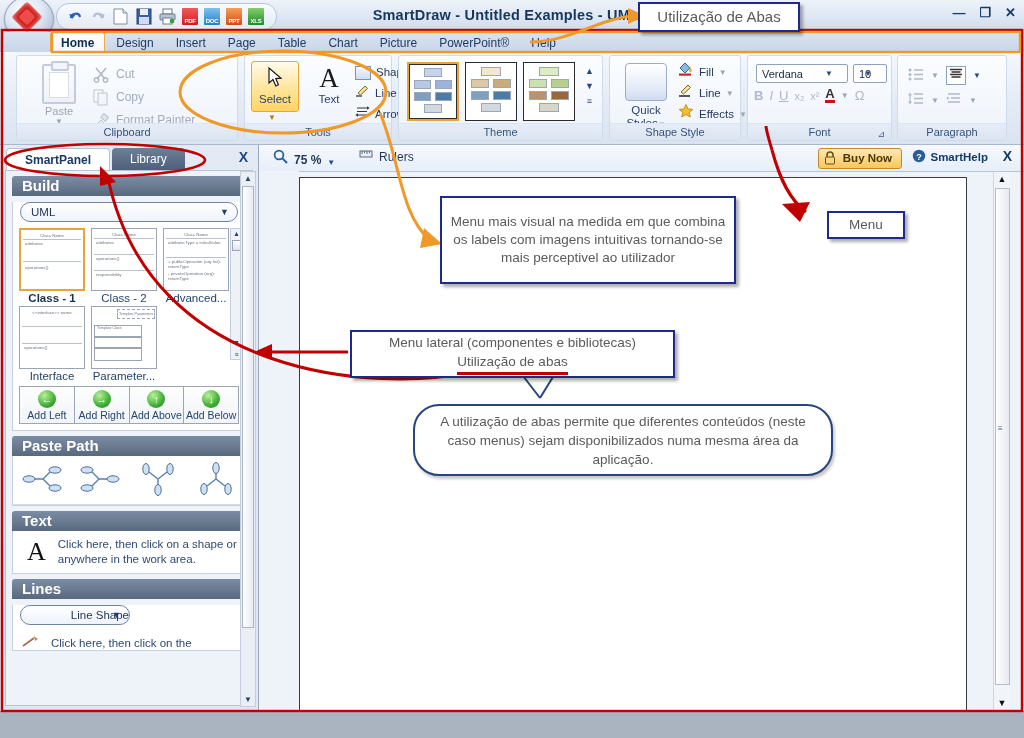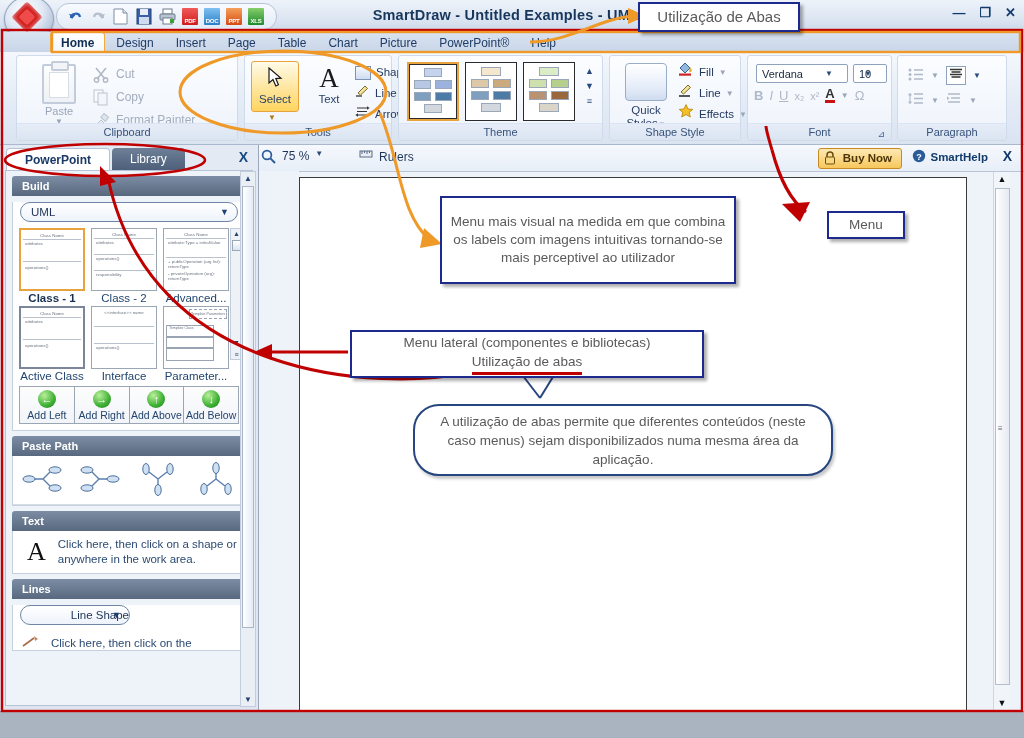--- a/index.html
+++ b/index.html
@@ -172,21 +172,21 @@
   }
   .sptab.on{background:#fff;color:#1a3a66;border:1px solid #b6c3d6;border-bottom:none;}
   .sptab.off{background:linear-gradient(#6e7f97,#4d5f7a);color:#fff;margin-left:2px;font-weight:normal;}
   .spclose{position:absolute;right:10px;top:4px;font-size:14px;font-weight:bold;color:#18497f;}
   .spbody{
     position:absolute;left:5px;top:25px;width:248px;height:536px;
     background:#eef2f9;border:1px solid #b6c3d6;box-sizing:border-box;overflow:hidden;
   }
   .sect{margin:5px 6px 0 6px;}
   .secthdr{
-    height:20px;line-height:20px;padding-left:10px;color:#fff;font-weight:bold;font-size:11px;
+    height:20px;line-height:20px;padding-left:10px;color:#fff;font-weight:bold;font-size:15px;
     background:linear-gradient(#7b8ca4,#58697f);border-radius:3px 3px 0 0;
   }
   .sectbody{background:#fff;border:1px solid #c6d0de;border-top:none;}
   .combo{
     margin:6px 7px;height:20px;border:1px solid #6f85a5;border-radius:10px;background:linear-gradient(#ffffff,#eef3fb);
     font-size:11.5px;line-height:19px;padding-left:10px;color:#1d3356;position:relative;box-sizing:border-box;
   }
   .combo .cv{position:absolute;right:8px;top:0;color:#1d3f74;font-size:9px;}
   .shapegrid{position:relative;margin:0 6px 4px 6px;}
   .srow{display:flex;gap:6px;margin-bottom:2px;}
@@ -220,21 +220,21 @@
   .linehint{font-size:11.5px;color:#2c4a73;padding:4px 8px 0 8px;display:flex;gap:10px;align-items:center;}
   .sbscroll{
     position:absolute;right:2px;top:26px;width:14px;height:534px;background:#eaeef5;border:1px solid #c3ccda;
   }
   .sbscroll .a{text-align:center;font-size:8px;color:#22456f;line-height:13px;}
   .sbscroll .th{position:absolute;left:1px;top:14px;width:10px;height:440px;background:linear-gradient(90deg,#ffffff,#e5ebf4);border:1px solid #aab6c8;}
 
   
   .canvaswrap{position:absolute;left:259px;top:145px;width:765px;height:566px;background:#eef2f9;}
   .cbar2{position:absolute;left:0;top:0;width:765px;height:26px;background:linear-gradient(#f6f9fd,#e7eef8);border-bottom:1px solid #b9c4d4;}
-  .zoom{position:absolute;left:2px;top:4px;display:flex;align-items:flex-start;gap:6px;font-size:12px;color:#1f3558;}
+  .zoom{position:absolute;left:14px;top:4px;display:flex;align-items:flex-end;gap:6px;font-size:12px;color:#1f3558;font-weight:bold;}
   .rulers{position:absolute;left:100px;top:4px;display:flex;align-items:center;gap:6px;font-size:12px;color:#1f3558;}
   .buynow{
     position:absolute;right:122px;top:3px;height:19px;line-height:19px;padding:0 9px 0 24px;
     border:1px solid #c78a22;border-radius:3px;background:linear-gradient(#fde9b4,#f7c75c);
     font-size:11.5px;font-weight:bold;color:#4a3408;
   }
   .buynow .lock{position:absolute;left:5px;top:2px;width:12px;height:14px;}
   .smarthelp{position:absolute;right:36px;top:4px;font-size:11.5px;font-weight:bold;color:#123a6b;display:flex;align-items:center;gap:4px;}
   .chelpclose{position:absolute;right:12px;top:3px;font-size:14px;font-weight:bold;color:#123a6b;}
   .page{
@@ -549,21 +549,21 @@
               <path d="M1 4.5 L3.5 6.3 L1 8 Z" fill="#b0b9c7"></path>
             </svg></span>
         <span class="menuarrow">▼</span>
       </div>
       <div class="glabel">Paragraph</div>
     </div>
   </div>
 
   <div class="sidebar">
     <div class="sptabs">
-      <div class="sptab on">PowerPoint</div>
+      <div class="sptab on">SmartPanel</div>
       <div class="sptab off">Library</div>
     </div>
     <div class="spclose">X</div>
 
     <div class="spbody">
 
       <div class="sect">
         <div class="secthdr">Build</div>
         <div class="sectbody">
           <div class="combo">
@@ -597,29 +597,20 @@
                   <div class="cbody" style="height:16px;border-bottom:1px solid #b9c1cc">attribute:Type = initialValue</div>
                   <div class="cbody">+ publicOperation (arg list): returnType</div>
                   <div class="cbody">- privateOperation (arg): returnType</div>
                 </div>
                 <div class="scap">Advanced...</div>
               </div>
             </div>
 
             <div class="srow">
               <div class="scell">
-                <div class="sthumb" style="border:2px solid #7b8798">
-                  <div class="cbar">Class Name</div>
-                  <div class="cbody" style="height:19px">attributes</div>
-                  <div class="cbar" style="border-top:1px solid #b9c1cc;border-bottom:none"></div>
-                  <div class="cbody">operations()</div>
-                </div>
-                <div class="scap">Active Class</div>
-              </div>
-              <div class="scell">
                 <div class="sthumb">
                   <div class="cbar" style="height:15px">&lt;&lt;interface&gt;&gt; name</div>
                   <div class="cbody" style="height:14px;border-bottom:1px solid #b9c1cc"></div>
                   <div class="cbody">operations()</div>
                 </div>
                 <div class="scap">Interface</div>
               </div>
               <div class="scell">
                 <div class="sthumb" style="position:relative;padding:0">
                   <div style="position:absolute;right:1px;top:2px;width:36px;border:1px dashed #9aa4b2;background:#fff;text-align:center;font-size:3.6px;padding:2px 0">Template Parameters</div>
@@ -803,21 +794,21 @@
     <path d="M540 398 L556 372" stroke="#27457e" stroke-width="2" fill="none"></path>
   </svg>
 
   <div class="ann">
     <div class="box" style="left:638px;top:2px;width:162px;height:30px;font-size:15px">Utilização de Abas</div>
 
     <div class="box" style="left:440px;top:196px;width:296px;height:88px;padding:4px 8px">Menu mais visual na medida em que combina os labels com imagens intuitivas tornando-se mais perceptivel ao utilizador</div>
 
     <div class="box" style="left:827px;top:211px;width:78px;height:28px">Menu</div>
 
-    <div class="box" style="left:350px;top:330px;width:354px;height:48px;flex-direction:column;line-height:19px">
+    <div class="box" style="left:350px;top:330px;width:325px;height:48px;flex-direction:column;line-height:19px">
       <span>Menu lateral (componentes e bibliotecas)</span>
       <u class="redu">Utilização de abas</u>
     </div>
 
     <div class="bubble" style="left:413px;top:404px;width:420px;height:72px;padding:4px 14px">A utilização de abas permite que diferentes conteúdos (neste caso menus) sejam disponibilizados numa mesma área da aplicação.</div>
 
   </div>
 </div>
 
 </body></html>

